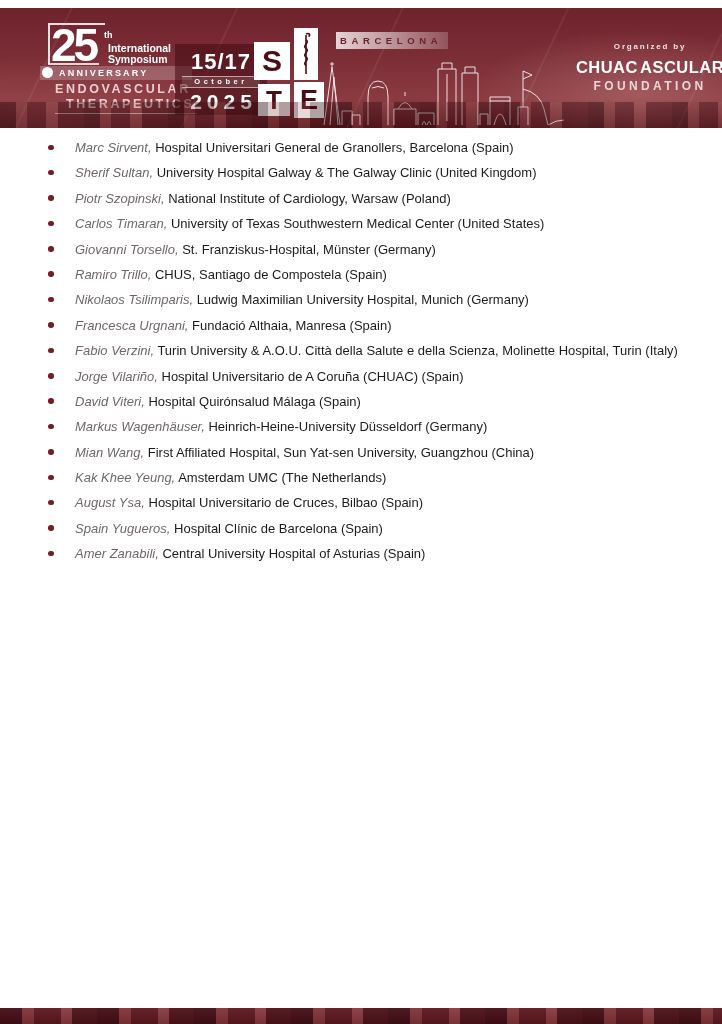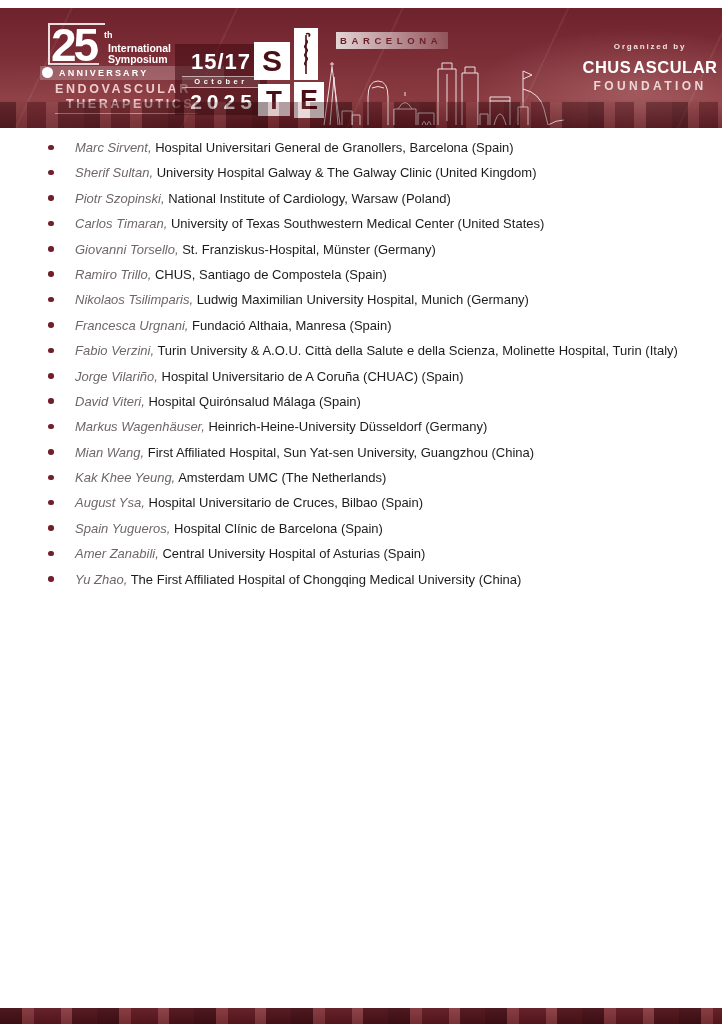--- a/index.html
+++ b/index.html
@@ -37,21 +37,21 @@
   
   .a25frame{position:absolute; left:48px; top:15px; width:55px; height:39px;
     border-top:2px solid rgba(255,255,255,.85); border-left:2px solid rgba(255,255,255,.85);}
   .a25num{position:absolute; left:51px; top:14px; font-size:46px; line-height:1;
     font-weight:bold; color:#fff; letter-spacing:-3px;}
   .a25th{position:absolute; left:104px; top:22px; font-size:9px; font-weight:bold; color:#fff;}
   .a25intl{position:absolute; left:108px; top:35px; font-size:10.5px; font-weight:bold;
     color:#fff; line-height:11px;}
   .a25rule{position:absolute; left:48px; top:55px; width:51px; height:2px; background:rgba(255,255,255,.8);}
   .annband{position:absolute; left:40px; top:58px; width:152px; height:14px;
-    background:rgba(255,255,255,.22);padding-left:32px;}
+    background:rgba(255,255,255,.22);}
   .anndot{position:absolute; left:2px; top:1px; width:11px; height:11px; border-radius:50%; background:#fff;}
   .anntxt{position:absolute; left:19px; top:0; font-size:9px; font-weight:bold;
     letter-spacing:2.2px; color:#fff; line-height:14px; white-space:nowrap;}
   .endoline{position:absolute; font-size:12.5px; font-weight:bold; letter-spacing:2.6px;
     color:rgba(255,230,230,.85); white-space:nowrap;}
   .endo1{left:55px; top:74px;}
   .endo2{left:66px; top:89px;}
   .endoRule{position:absolute; left:55px; top:105px; width:142px; height:1px; background:rgba(255,255,255,.55);}
 
   
@@ -165,21 +165,21 @@
         <path d="M158 84 L158 73 L166 73 L166 84"></path>
         <path d="M168 84 L168 56 L188 56 L188 84 M172 84 Q178 62 184 84 M168 60 L188 60"></path>
         <path d="M196 84 L196 66 L206 66 L206 84 M201 66 L201 30 L210 34 L201 38 M201 48 Q218 52 222 68 L226 84"></path>
         <path d="M226 84 Q234 79 242 79"></path>
       </g>
     </svg>
 
     <div class="org">
       <div class="orgLabel">Organized by</div>
       <div class="orgName">
-        <span>CHUS</span>
+        <span>CHUAC</span>
         <svg class="orgV" width="15" height="21" viewBox="0 0 15 21">
           <path d="M2 1 L8 19 L13.5 2" stroke="#ffffff" stroke-width="1.8" fill="none"></path>
         </svg>
         <span>ASCULAR</span>
       </div>
       <div class="orgFound">FOUNDATION</div>
     </div>
   </div>
 
   <div class="list">
@@ -244,21 +244,17 @@
         <span class="txt"><i class="fname">August Ysa,</i> <span>Hospital Universitario de Cruces, Bilbao (Spain)</span></span>
       </div>
       <div class="frow">
         <span class="bullet"></span>
         <span class="txt"><i class="fname">Spain Yugueros,</i> <span>Hospital Clínic de Barcelona (Spain)</span></span>
       </div>
       <div class="frow">
         <span class="bullet"></span>
         <span class="txt"><i class="fname">Amer Zanabili,</i> <span>Central University Hospital of Asturias (Spain)</span></span>
       </div>
-      <div class="frow">
-        <span class="bullet"></span>
-        <span class="txt"><i class="fname">Yu Zhao,</i> <span>The First Affiliated Hospital of Chongqing Medical University (China)</span></span>
-      </div>
     </div>
 
   <div class="foot"></div>
 
 </div>
 
 </body></html>

